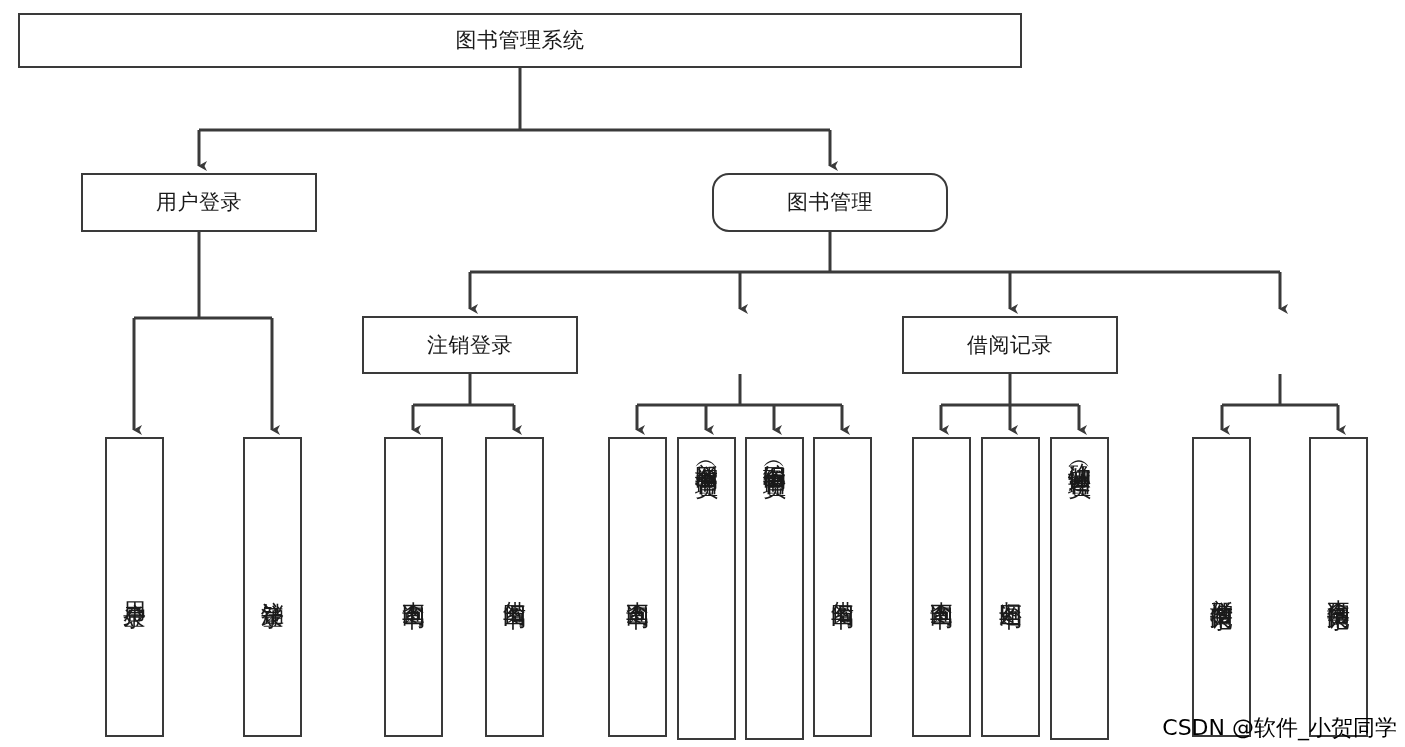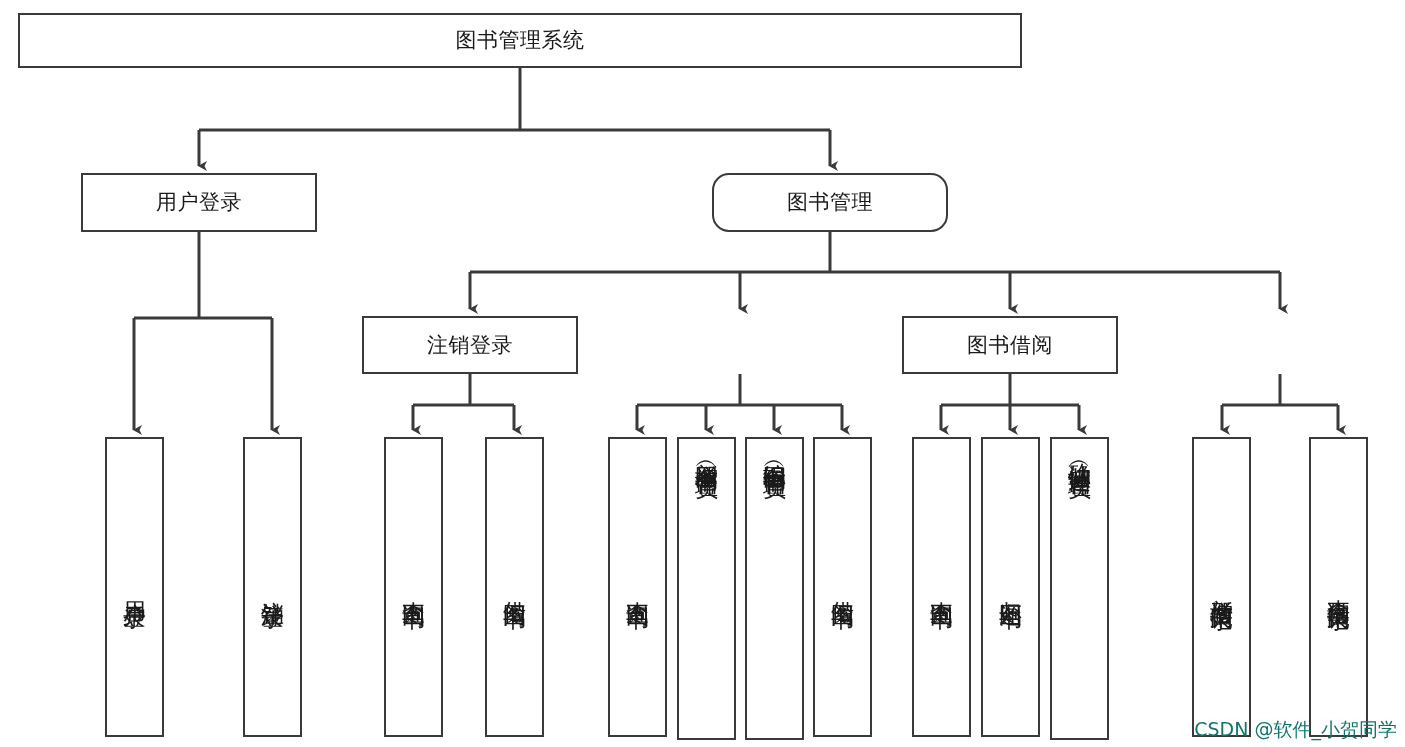--- a/index.html
+++ b/index.html
@@ -59,22 +59,22 @@
     margin: 0 auto;
   }
   .node.v.center {
     align-items: center;
     padding-top: 0;
   }
   .watermark {
     position: absolute;
     right: 8px;
     bottom: 4px;
-    font-size: 19px;
-    color: #0f766e;
+    font-size: 22px;
+    color: #000000;
     white-space: nowrap;
     font-family: "DejaVu Sans", "Liberation Sans", sans-serif;
   }
 </style>
 </head>
 <body>
 
 <div id="canvas">
 
   <svg id="edges" viewBox="0 0 1405 747">
@@ -137,21 +137,21 @@
     <span class="label">用户登录</span>
   </div>
   <div class="node h" style="left:712px; top:173px; width:236px; height:59px;border-radius:17px;">
     <span class="label">图书管理</span>
   </div>
 
   <div class="node h" style="left:362px; top:316px; width:216px; height:58px;">
     <span class="label">注销登录</span>
   </div>
   <div class="node h" style="left:902px; top:316px; width:216px; height:58px;">
-    <span class="label">图书借阅</span>
+    <span class="label">借阅记录</span>
   </div>
 
   <div class="node v center" style="left:105px; top:437px; width:59px; height:300px;">
     <span class="label">用户登录</span>
   </div>
   <div class="node v center" style="left:243px; top:437px; width:59px; height:300px;">
     <span class="label">注销登录</span>
   </div>
 
   <div class="node v center" style="left:384px; top:437px; width:59px; height:300px;">

